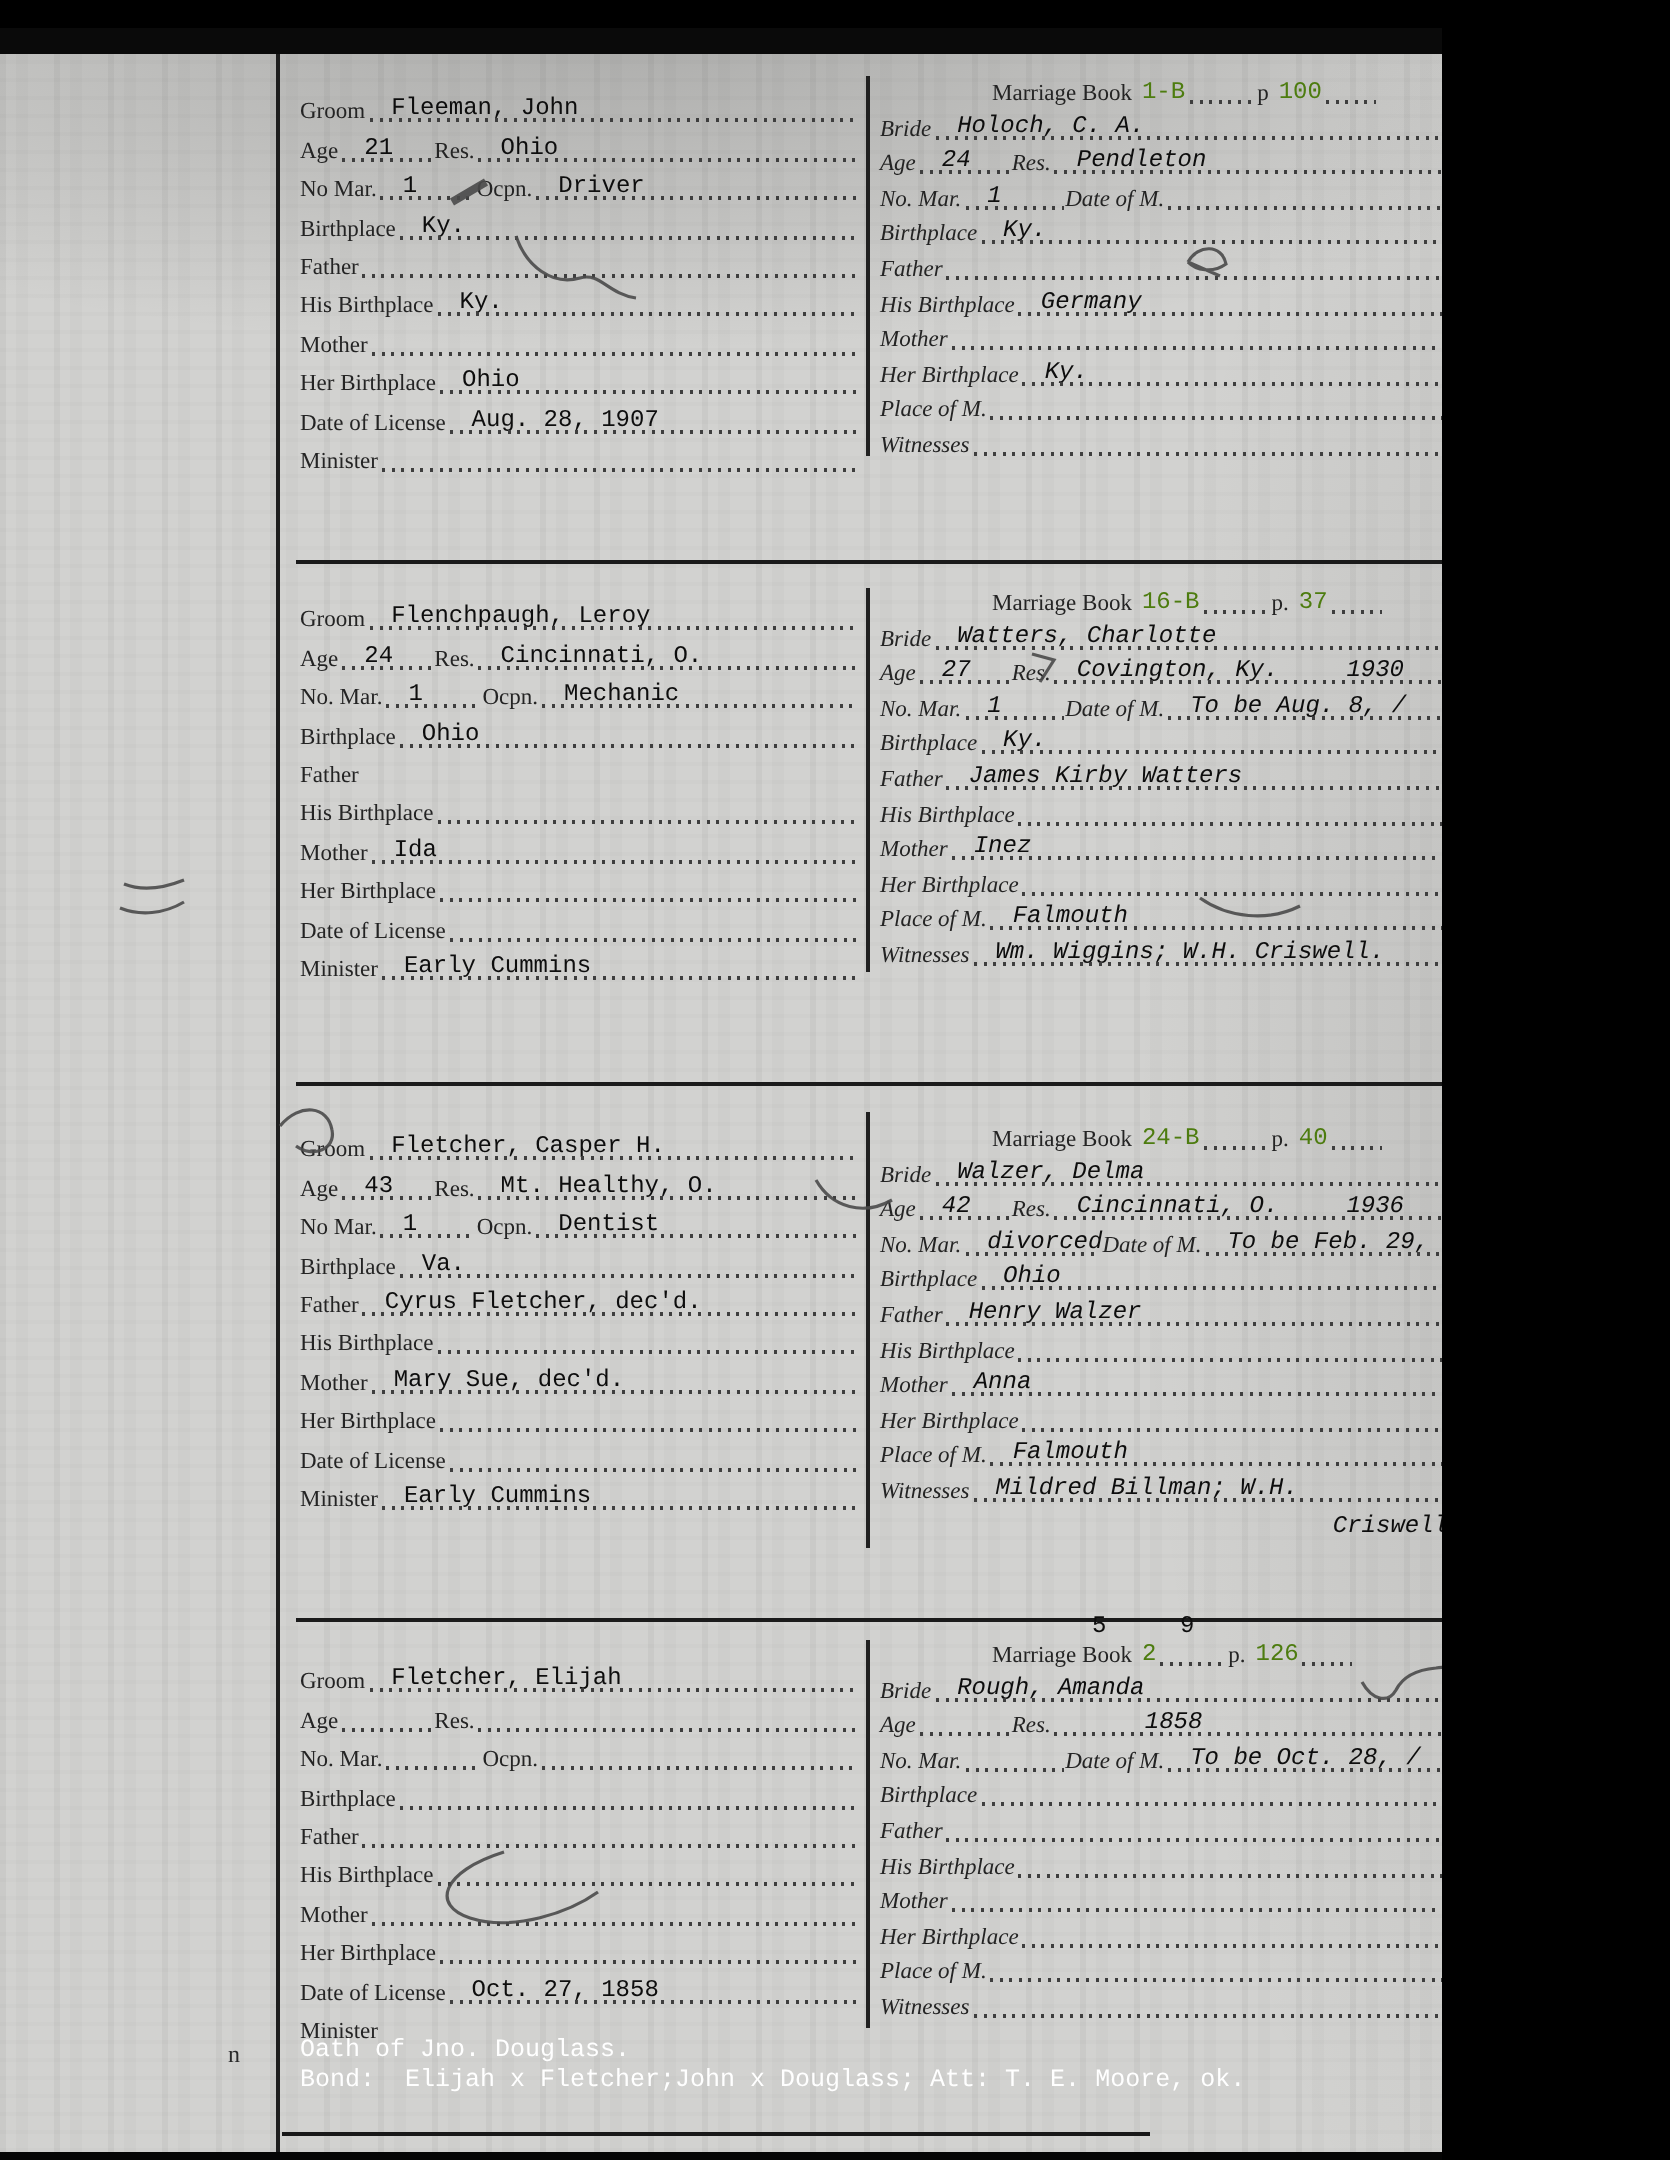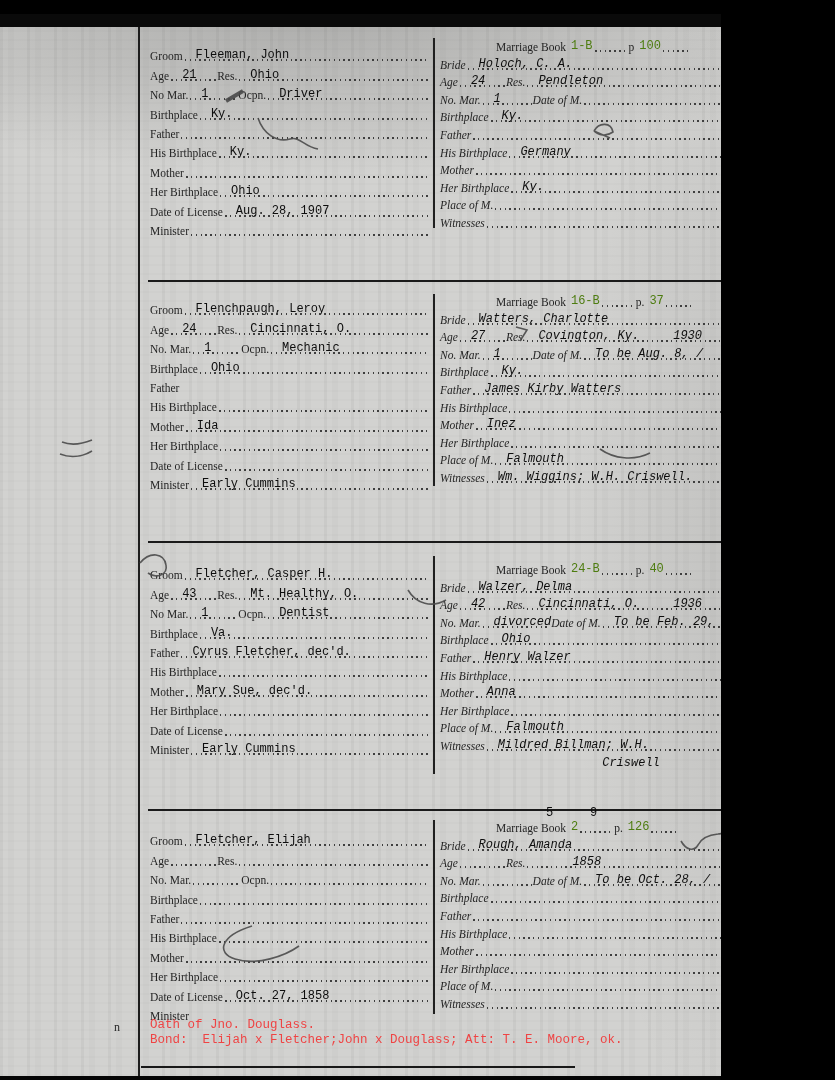--- a/index.html
+++ b/index.html
@@ -35,38 +35,38 @@
   .row{display:flex;align-items:flex-end;height:19.4px;position:relative;}
   .col.right .row{height:17.6px;font-style:italic;}
   .lbl{font-size:11.5px;color:#242424;white-space:nowrap;line-height:13px;}
   .seg{flex:1 1 auto;position:relative;min-height:13px;white-space:nowrap;}
   .seg::after{content:"";position:absolute;left:2px;right:1px;bottom:2px;height:2px;
     background-image:repeating-linear-gradient(90deg,#3e3e3e 0 1.5px,transparent 1.5px 4.8px);}
   .w-res{flex:0 0 48px}.w-ocpn{flex:0 0 50px}.w-date{flex:0 0 52px}
   .val{font-family:"Liberation Mono","DejaVu Sans Mono",monospace;font-size:12px;color:#0d0d0d;
        line-height:13px;position:relative;bottom:1px;padding-left:13px;display:inline-block;white-space:pre;}
   .extra{padding-left:34px}
-  .row.cont{justify-content:center;}
+  .row.cont{justify-content:flex-end;}
   .row.cont .val{padding-left:98px}
 
   .mbline{position:relative;display:flex;align-items:flex-end;height:17px;padding-left:56px;}
   .mb-lbl{font-size:11.5px;color:#242424;white-space:nowrap;line-height:13px;}
   .mb-book,.mb-page{font-family:"Liberation Mono","DejaVu Sans Mono",monospace;font-size:12px;
        color:#4d7c0f;line-height:13px;position:relative;bottom:1px;padding-left:5px;white-space:pre;}
   .hdots{width:34px;position:relative;min-height:12px;}
   .hdots2{width:28px;position:relative;min-height:12px;}
   .hdots::after,.hdots2::after{content:"";position:absolute;left:2px;right:1px;bottom:2px;height:2px;
     background-image:repeating-linear-gradient(90deg,#3e3e3e 0 1.5px,transparent 1.5px 4.8px);}
   .mb-p{font-size:11.5px;color:#242424;padding-left:2px;line-height:13px;}
   .sup{position:absolute;top:-12px;font-family:"Liberation Mono","DejaVu Sans Mono",monospace;
        font-size:12px;color:#0d0d0d;}
   .sup1{left:106px}.sup2{left:150px}
 
   .footer{position:absolute;left:150px;top:1004px;}
-  .fline{font-family:"Liberation Mono","DejaVu Sans Mono",monospace;font-size:12.5px;color:#ef4444;
+  .fline{font-family:"Liberation Mono","DejaVu Sans Mono",monospace;font-size:12.5px;color:#ffffff;
          line-height:14.5px;white-space:pre;}
   .margin-letter{position:absolute;left:114px;top:1006px;font-size:12px;color:#2a2a2a;}
   .pen{position:absolute;left:0;top:0;pointer-events:none;}
 </style>
 </head>
 <body>
 
 <div class="page">
   <div class="paper"></div>
   <div class="topbar"></div>

